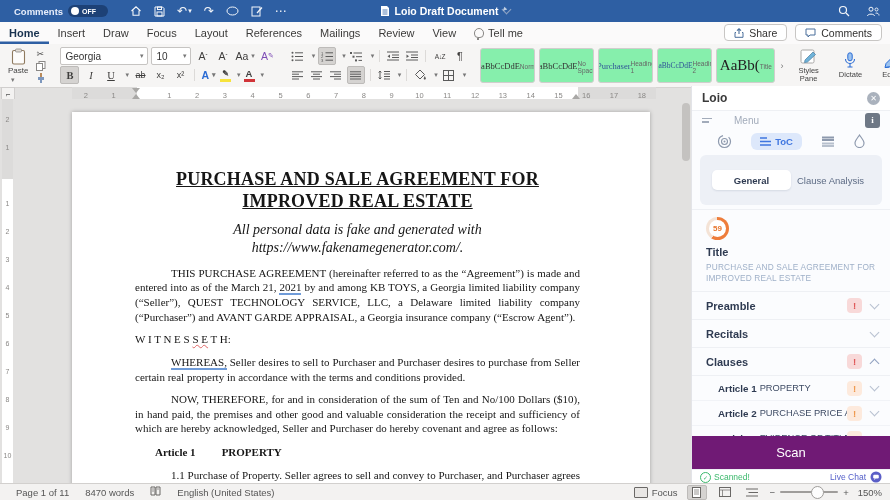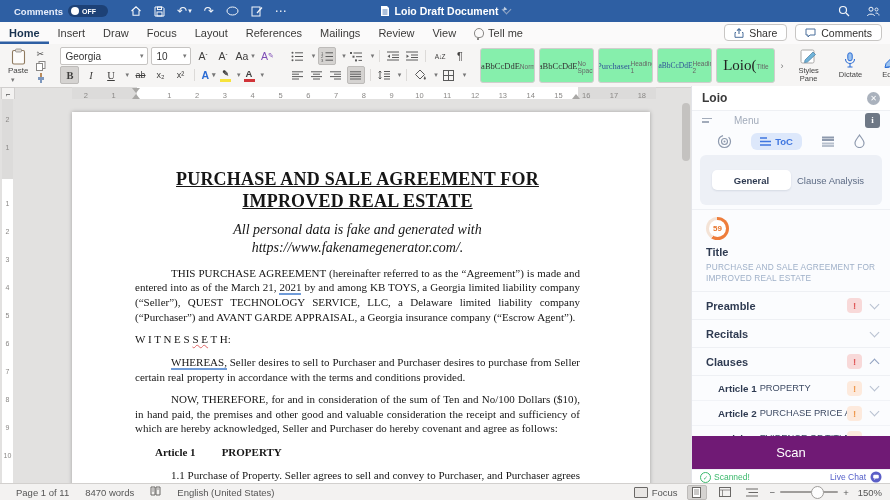--- a/index.html
+++ b/index.html
@@ -436,21 +436,21 @@
     </div>
     <div class="stylechip">
       <span class="prev blue">Purchaser</span>
       <span class="name">Heading 1</span>
     </div>
     <div class="stylechip">
       <span class="prev blue" style="font-size:7.5px;">AaBbCcDdE</span>
       <span class="name">Heading 2</span>
     </div>
     <div class="stylechip" style="width:57px;">
-      <span class="prev big">Loio(</span>
+      <span class="prev big">AaBb(</span>
       <span class="name">Title</span>
     </div>
     <span class="gal-more">›</span>
   </div>
   <div class="vdiv"></div>
 
   <div class="tool">
     <svg width="18" height="16" viewBox="0 0 18 16">
         <rect x="1" y="1" width="13" height="13" rx="1.5" fill="#fff" stroke="#a9a8a6"></rect>
         <path d="M5 11 L13 3 L15.5 5.5 L7.5 13 L4.5 13.6 Z" fill="#6fb3d9" stroke="#4b7da0" stroke-width=".7"></path>

